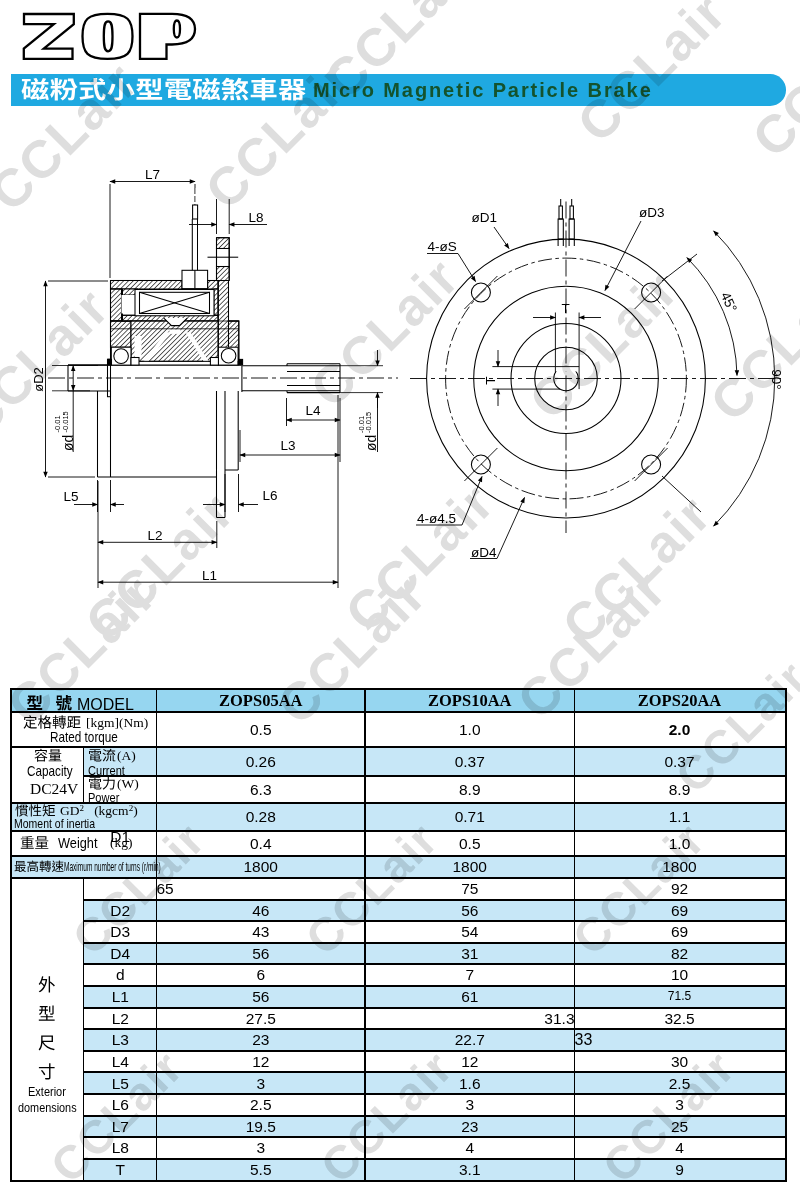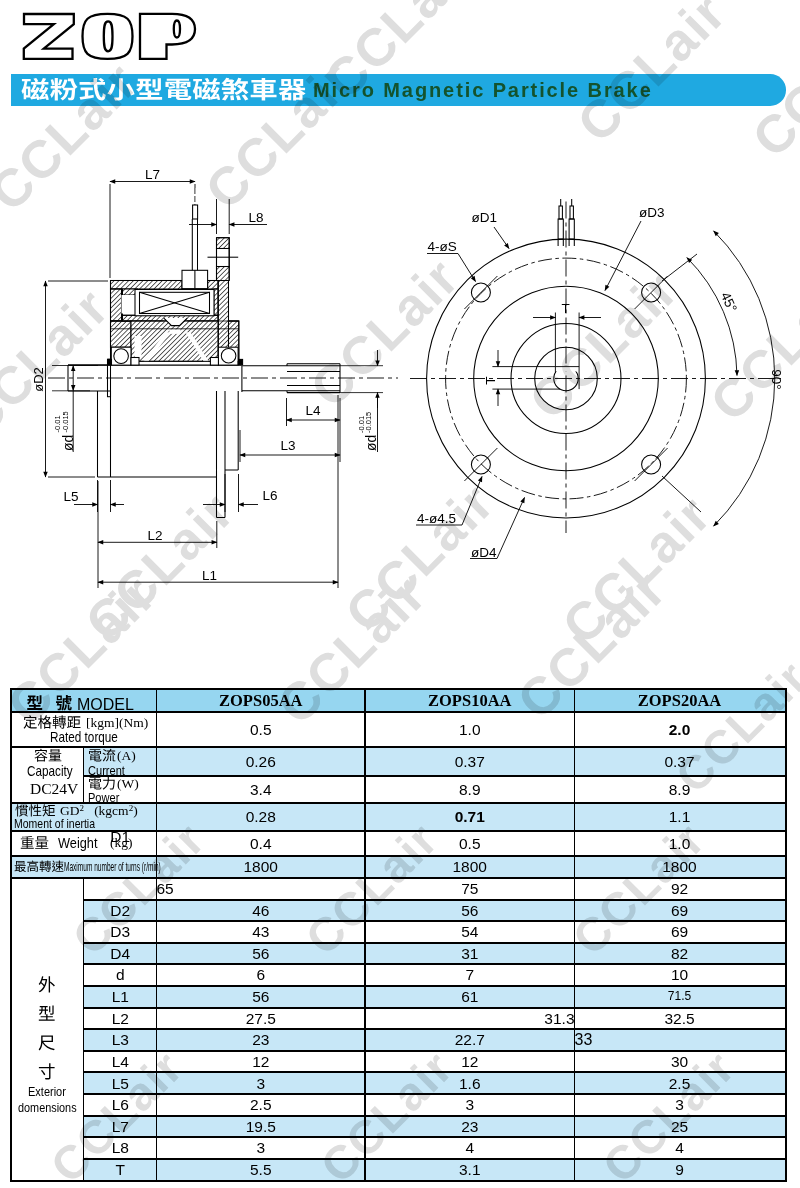--- a/index.html
+++ b/index.html
@@ -295,25 +295,25 @@
 <div class="abs" style="box-sizing:border-box;left:10px;top:688px;width:776.5px;height:494px;border:2px solid #000"></div>
 <div class="lb" style="left:156.5px;top:690px;width:208.5px;height:22px;line-height:22px;text-align:center;font-size:16.5px;font-weight:bold;font-family:'Liberation Serif',serif">ZOPS05AA</div>
 <div class="lb" style="left:365px;top:690px;width:209.5px;height:22px;line-height:22px;text-align:center;font-size:16.5px;font-weight:bold;font-family:'Liberation Serif',serif">ZOPS10AA</div>
 <div class="lb" style="left:574.5px;top:690px;width:210.0px;height:22px;line-height:22px;text-align:center;font-size:16.5px;font-weight:bold;font-family:'Liberation Serif',serif">ZOPS20AA</div>
 <div class="lb" style="left:156.5px;top:712px;width:208.5px;height:35px;line-height:35px;text-align:center;font-size:15.5px;font-weight:normal">0.5</div>
 <div class="lb" style="left:365px;top:712px;width:209.5px;height:35px;line-height:35px;text-align:center;font-size:15.5px;font-weight:normal">1.0</div>
 <div class="lb" style="left:574.5px;top:712px;width:210.0px;height:35px;line-height:35px;text-align:center;font-size:15.5px;font-weight:bold">2.0</div>
 <div class="lb" style="left:156.5px;top:747px;width:208.5px;height:29px;line-height:29px;text-align:center;font-size:15.5px;font-weight:normal">0.26</div>
 <div class="lb" style="left:365px;top:747px;width:209.5px;height:29px;line-height:29px;text-align:center;font-size:15.5px;font-weight:normal">0.37</div>
 <div class="lb" style="left:574.5px;top:747px;width:210.0px;height:29px;line-height:29px;text-align:center;font-size:15.5px;font-weight:normal">0.37</div>
-<div class="lb" style="left:156.5px;top:776px;width:208.5px;height:27px;line-height:27px;text-align:center;font-size:15.5px;font-weight:normal">3.4</div>
+<div class="lb" style="left:156.5px;top:776px;width:208.5px;height:27px;line-height:27px;text-align:center;font-size:15.5px;font-weight:normal">6.3</div>
 <div class="lb" style="left:365px;top:776px;width:209.5px;height:27px;line-height:27px;text-align:center;font-size:15.5px;font-weight:normal">8.9</div>
 <div class="lb" style="left:574.5px;top:776px;width:210.0px;height:27px;line-height:27px;text-align:center;font-size:15.5px;font-weight:normal">8.9</div>
 <div class="lb" style="left:156.5px;top:803px;width:208.5px;height:28px;line-height:28px;text-align:center;font-size:15.5px;font-weight:normal">0.28</div>
-<div class="lb" style="left:365px;top:803px;width:209.5px;height:28px;line-height:28px;text-align:center;font-size:15.5px;font-weight:bold">0.71</div>
+<div class="lb" style="left:365px;top:803px;width:209.5px;height:28px;line-height:28px;text-align:center;font-size:15.5px;font-weight:normal">0.71</div>
 <div class="lb" style="left:574.5px;top:803px;width:210.0px;height:28px;line-height:28px;text-align:center;font-size:15.5px;font-weight:normal">1.1</div>
 <div class="lb" style="left:156.5px;top:831px;width:208.5px;height:25px;line-height:25px;text-align:center;font-size:15.5px;font-weight:normal">0.4</div>
 <div class="lb" style="left:365px;top:831px;width:209.5px;height:25px;line-height:25px;text-align:center;font-size:15.5px;font-weight:normal">0.5</div>
 <div class="lb" style="left:574.5px;top:831px;width:210.0px;height:25px;line-height:25px;text-align:center;font-size:15.5px;font-weight:normal">1.0</div>
 <div class="lb" style="left:156.5px;top:856px;width:208.5px;height:22px;line-height:22px;text-align:center;font-size:15.5px;font-weight:normal">1800</div>
 <div class="lb" style="left:365px;top:856px;width:209.5px;height:22px;line-height:22px;text-align:center;font-size:15.5px;font-weight:normal">1800</div>
 <div class="lb" style="left:574.5px;top:856px;width:210.0px;height:22px;line-height:22px;text-align:center;font-size:15.5px;font-weight:normal">1800</div>
 <div class="lb" style="left:156.5px;top:878px;width:208.5px;height:21.600000000000023px;line-height:21.600000000000023px;text-align:left;font-size:15.5px;font-weight:normal">65</div>
 <div class="lb" style="left:365px;top:878px;width:209.5px;height:21.600000000000023px;line-height:21.600000000000023px;text-align:center;font-size:15.5px;font-weight:normal">75</div>
 <div class="lb" style="left:574.5px;top:878px;width:210.0px;height:21.600000000000023px;line-height:21.600000000000023px;text-align:center;font-size:15.5px;font-weight:normal">92</div>

